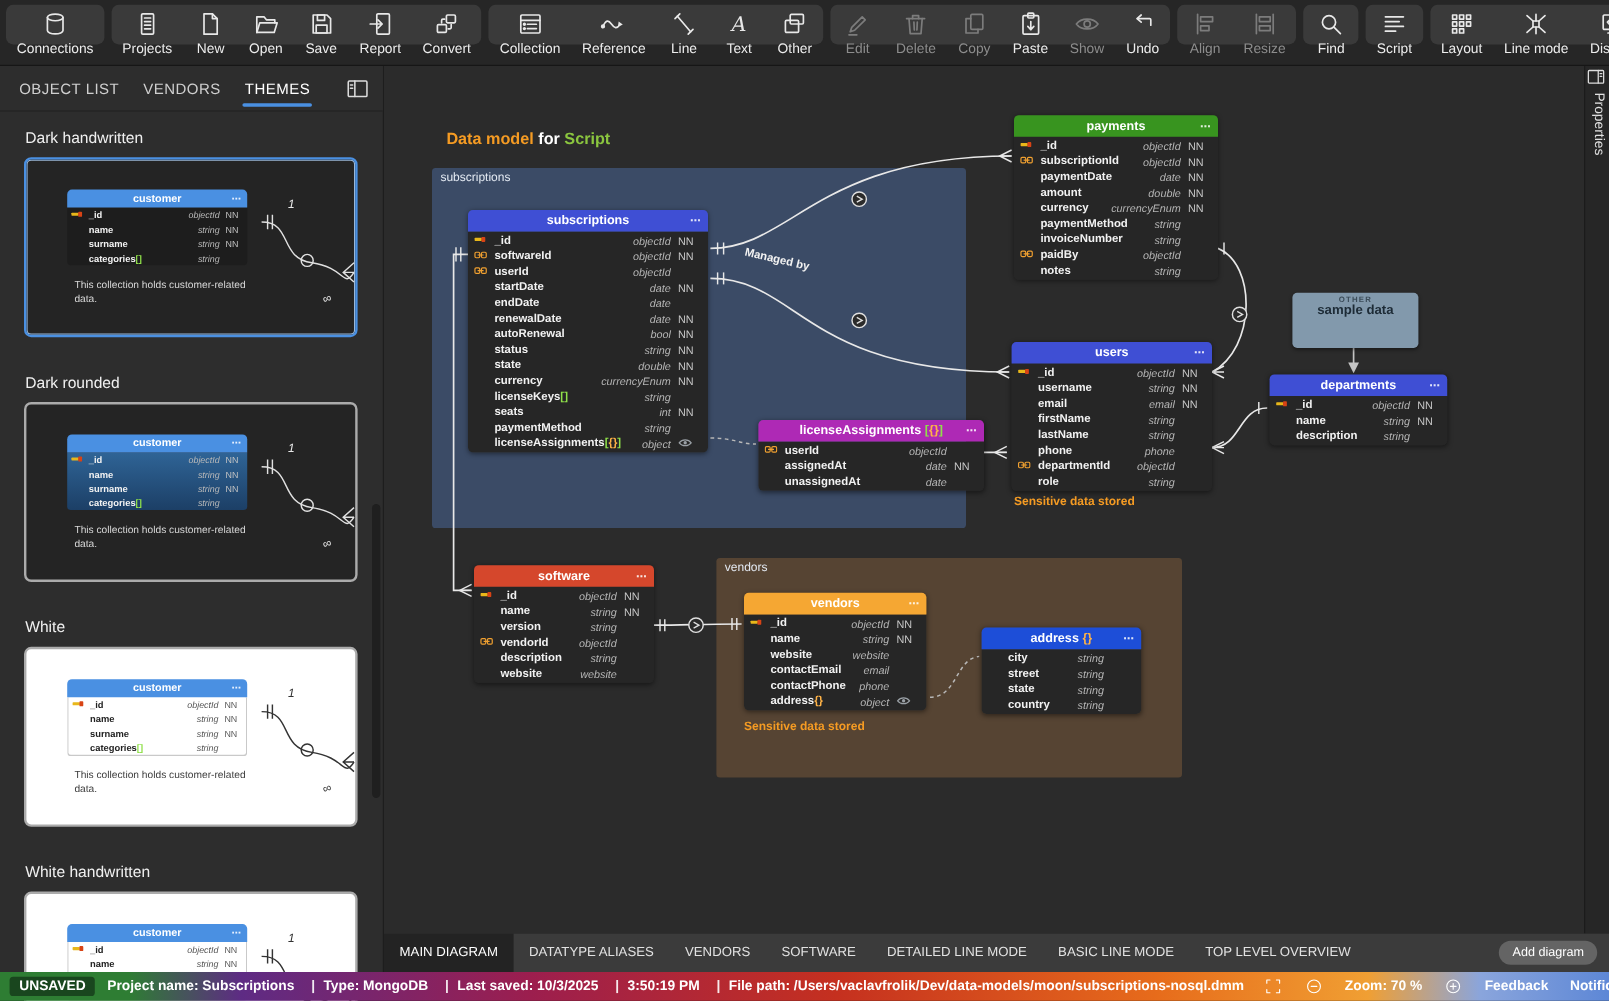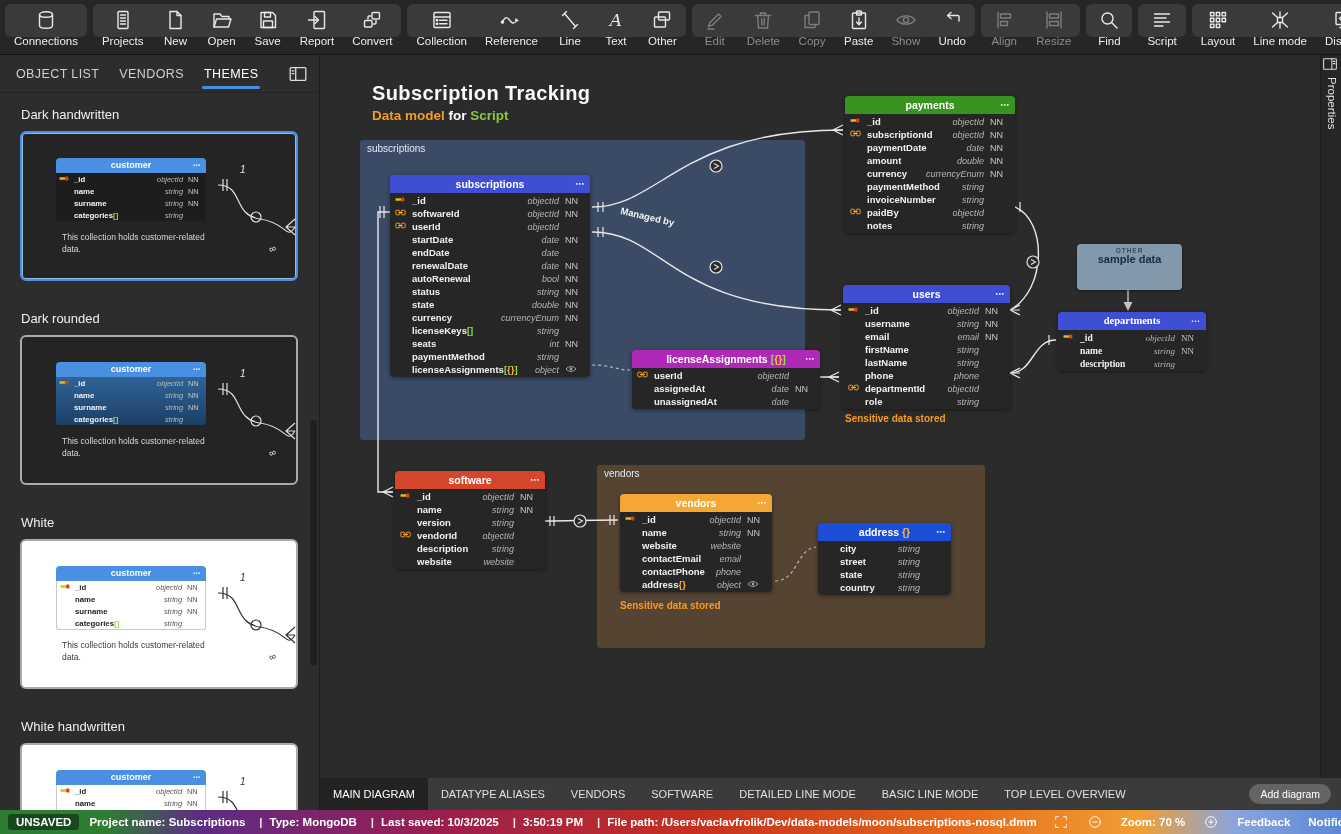--- a/index.html
+++ b/index.html
@@ -630,21 +630,20 @@
       <circle cx="396" cy="111" r="6" class="card"></circle>
       <path d="M394 108.5 L398.5 111 L394 113.5" class="chev"></path>
       <circle cx="396" cy="212" r="6" class="card"></circle>
       <path d="M394 209.5 L398.5 212 L394 214.5" class="chev"></path>
       <circle cx="713" cy="207" r="6" class="card"></circle>
       <path d="M711 204.5 L715.5 207 L711 209.5" class="chev"></path>
       <circle cx="260" cy="466" r="6" class="card"></circle>
       <path d="M258 463.5 L262.5 466 L258 468.5" class="chev"></path>
       <polygon points="808,256 803.5,247 812.5,247" fill="#c4c4c4"></polygon>
     </svg>
-  <div id="canvas-title">Subscription Tracking</div>
   <div id="canvas-subtitle"><span class="sub-orange">Data model </span><span class="sub-white">for </span><span class="sub-green">Script</span></div>
   <div id="managed-by">Managed by</div>
   <div id="tables">
       <div class="collection" style="left: 70px; top: 120px; width: 200px;">
         <div class="c-head" style="background:#3f4fd4"><span>subscriptions</span><span class="c-menu">⋯</span></div>
         <div class="c-body">
           <div class="c-row">
             <span class="c-ico"><svg width="10" height="9" viewBox="0 0 10 9">
                 <rect x="0.5" y="3.2" width="6" height="2.6" rx="0.6" fill="#e8b71a"></rect>
                 <rect x="6.2" y="2.4" width="3.2" height="4.2" rx="0.7" fill="#d84315"></rect>
@@ -867,21 +866,21 @@
             <span class="c-nn"></span>
           </div>
           <div class="c-row">
             <span class="c-ico"></span>
             <span class="c-name">role</span>
             <span class="c-type">string</span>
             <span class="c-nn"></span>
           </div>
         </div>
       </div>
-      <div class="collection" style="left: 738px; top: 257px; width: 148px; font-family: Liberation Serif, serif;">
+      <div class="collection" style="left: 738px; top: 257px; width: 148px;">
         <div class="c-head" style="background:#3f4fd4"><span>departments</span><span class="c-menu">⋯</span></div>
         <div class="c-body">
           <div class="c-row">
             <span class="c-ico"><svg width="10" height="9" viewBox="0 0 10 9">
                 <rect x="0.5" y="3.2" width="6" height="2.6" rx="0.6" fill="#e8b71a"></rect>
                 <rect x="6.2" y="2.4" width="3.2" height="4.2" rx="0.7" fill="#d84315"></rect>
               </svg></span>
             <span class="c-name">_id</span>
             <span class="c-type">objectId</span>
             <span class="c-nn">NN</span>

